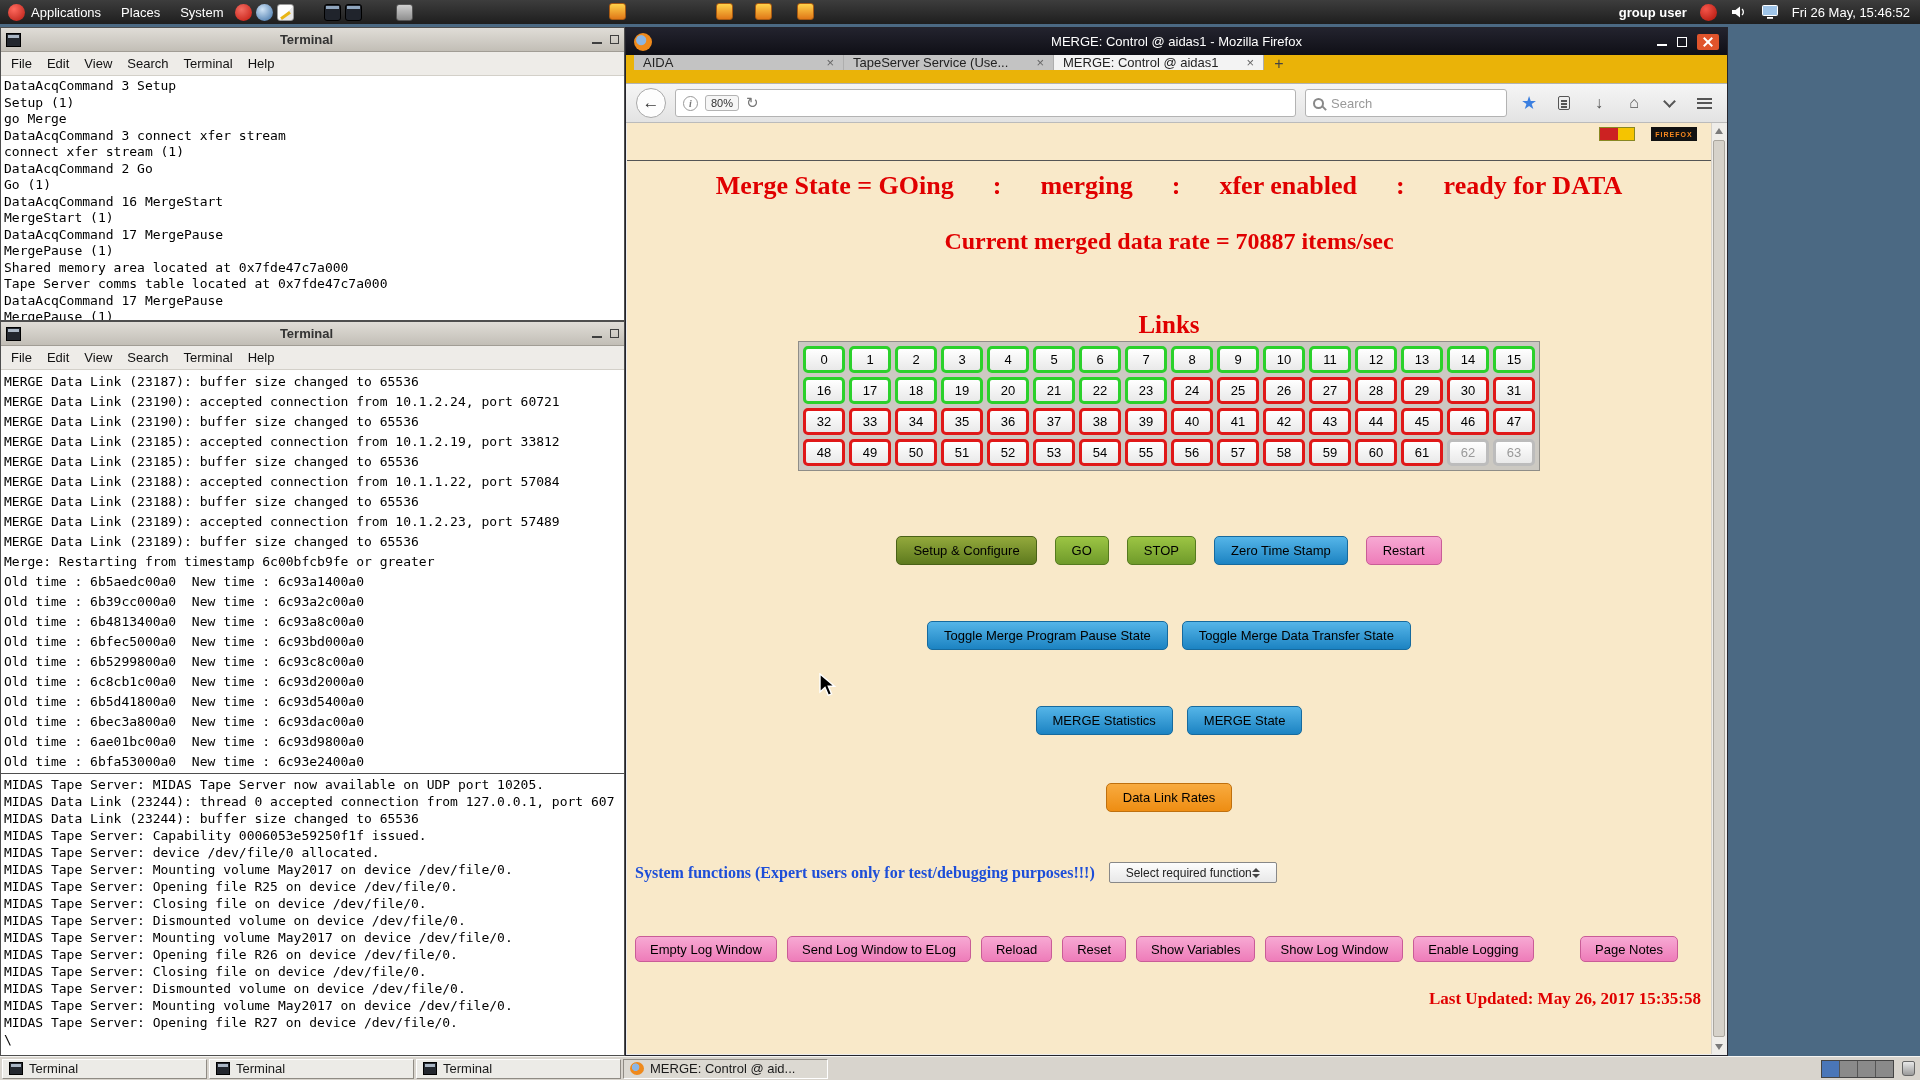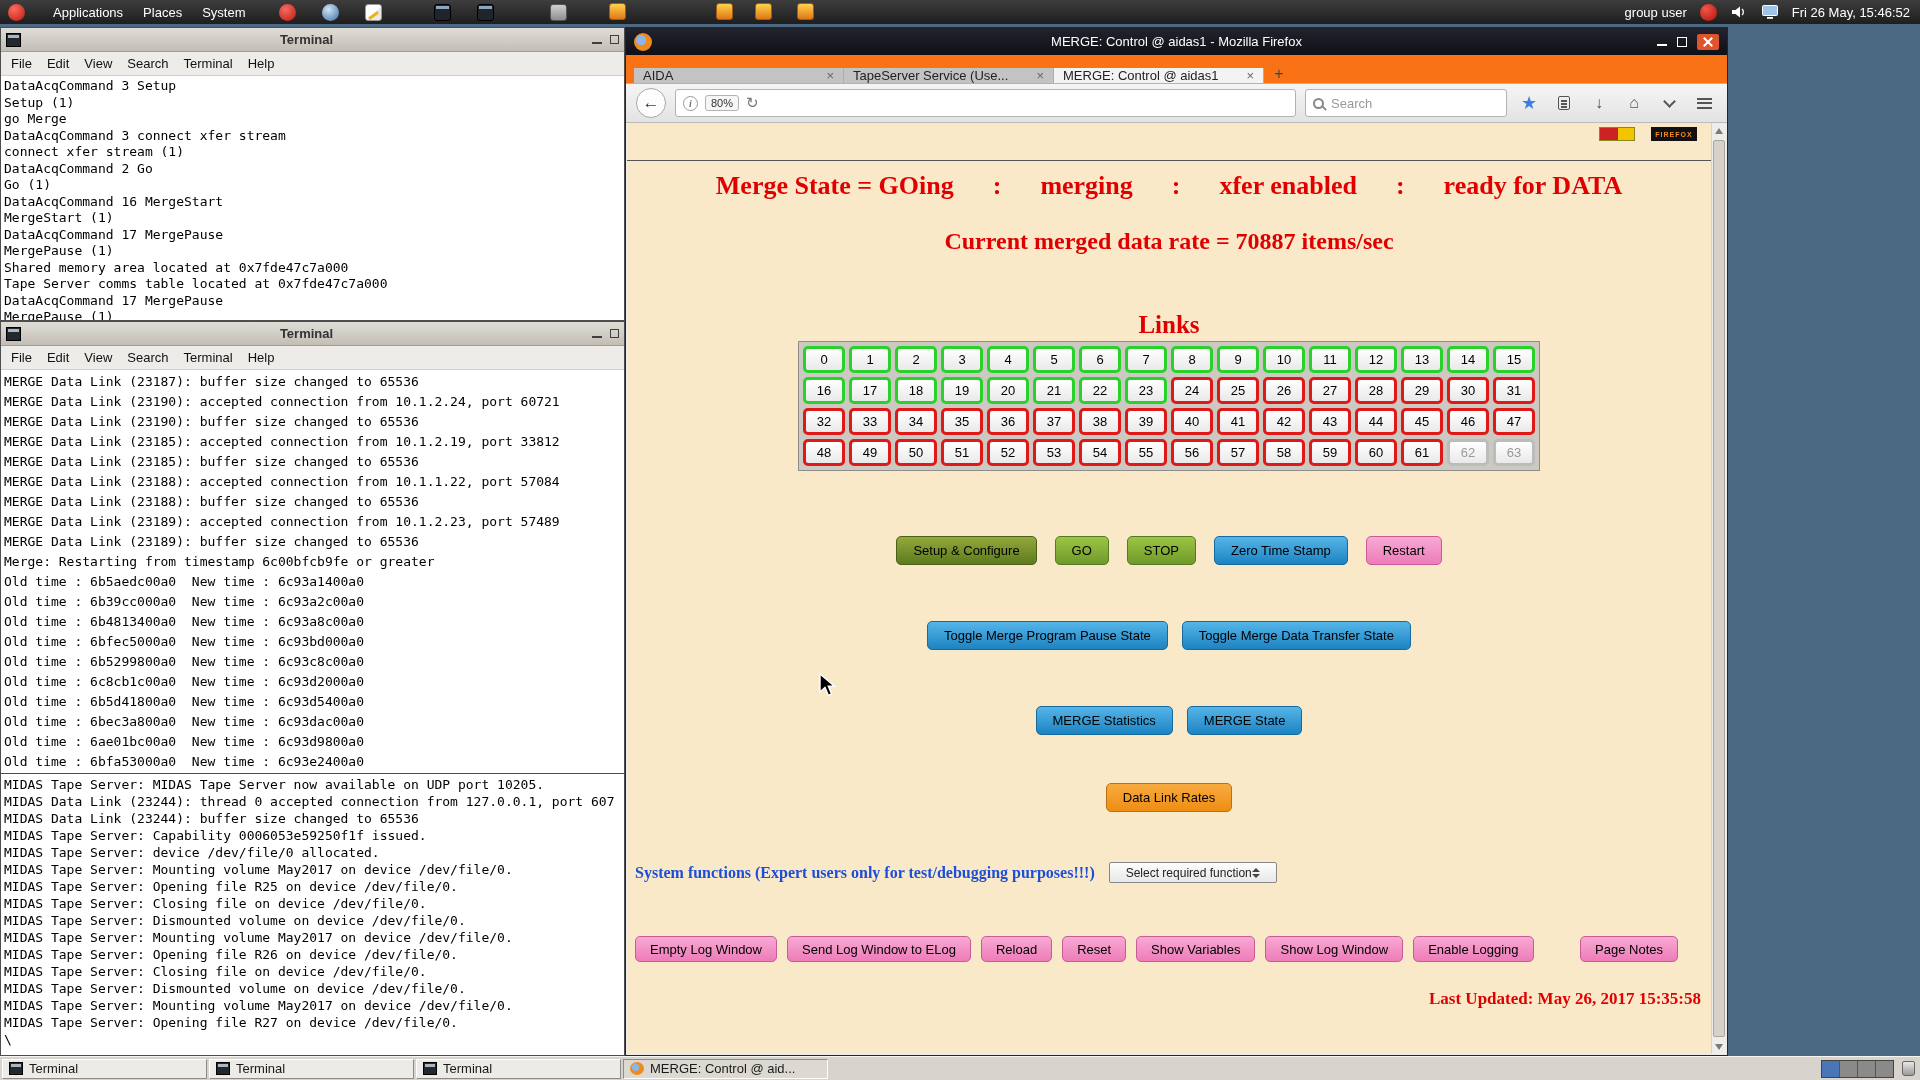--- a/index.html
+++ b/index.html
@@ -1,35 +1,35 @@
 <!DOCTYPE html>
 <html><head>
 <meta charset="utf-8">
 <style>
 *{box-sizing:border-box;margin:0;padding:0}
 html,body{width:1920px;height:1080px;overflow:hidden}
 body{font-family:"Liberation Sans",sans-serif;background:#4b6983;position:relative;font-size:13px}
 
 
 #top-panel{position:absolute;left:0;top:0;width:1920px;height:24px;background:linear-gradient(#3d3d3d,#1e1e1e);color:#fff;display:flex;align-items:center;z-index:60}
-.panel-left{display:flex;align-items:center;gap:26px;padding-left:8px}
+.panel-left{display:flex;align-items:center;gap:4px;padding-left:8px}
 .panel-menu{padding:0 2px}
 .picon{width:17px;height:17px;border-radius:3px;display:inline-block;flex:0 0 auto}
 .i-distro{border-radius:50%;background:radial-gradient(circle at 35% 30%,#ff6a5e,#b51b12)}
 .i-redhat{border-radius:50%;background:radial-gradient(circle at 38% 32%,#f26d62,#c2160c)}
 .i-globe{border-radius:50%;background:radial-gradient(circle at 38% 32%,#cfe3f5,#3a6ea5)}
 .i-gedit{background:linear-gradient(135deg,#fdfdfd 55%,#e8e8e8 56%);border:1px solid #9a9a9a;position:relative}
 .i-gedit::after{content:"";position:absolute;left:2px;top:9px;width:11px;height:3px;background:#e8b516;transform:rotate(-35deg)}
 .i-dark{background:#20242c;border:1px solid #000;position:relative}
 .i-dark::after{content:"";position:absolute;left:1px;right:1px;top:1px;height:3px;background:#8fa5bd}
 .i-kbd{background:linear-gradient(#cfcfcf,#8f8f8f);border:1px solid #555}
 .i-flame{background:linear-gradient(#ffd24a,#e07818);border:1px solid #a85a12;position:absolute;top:3px}
 .i-redbadge{border-radius:50%;background:radial-gradient(circle at 35% 30%,#f4554a,#ad1208)}
 .panel-right{margin-left:auto;display:flex;align-items:center;gap:13px;padding-right:10px}
-.panel-user{font-weight:normal}
+.panel-user{font-weight:bold}
 .i-speaker,.i-display{width:18px;height:16px}
 
 
 .window{position:absolute;background:#fff;border:1px solid #4e4e4e}
 .titlebar{height:24px;background:linear-gradient(#e0ddd7,#c2beb6);border-bottom:1px solid #a19d95;display:flex;align-items:center;padding:0 5px;gap:6px}
 .titlebar .title{flex:1;text-align:center;font-weight:bold;font-size:13px;color:#333;overflow:hidden;white-space:nowrap}
 .win-icon{width:15px;height:14px;background:#23272e;border:1px solid #000;position:relative;flex:0 0 auto}
 .win-icon::after{content:"";position:absolute;left:1px;right:1px;top:1px;height:3px;background:#aab6c4}
 .winbtns{display:flex;gap:8px;align-items:center}
 .tw-min{width:10px;height:9px;border-bottom:2px solid #3f3f3f}
@@ -43,21 +43,21 @@
 #firefox{position:absolute;left:625px;top:27px;width:1103px;height:1029px;border:1px solid #24242c;background:#ececec;z-index:10}
 #fx-titlebar{height:27px;background:linear-gradient(#23232e,#0f0f16);color:#fff;display:flex;align-items:center;padding:0 8px;position:relative}
 .fx-logo{width:18px;height:18px;border-radius:50%;background:radial-gradient(circle at 40% 40%,#8cb6e4 0 30%,#ef8a1c 36% 72%,#b85410 100%);flex:0 0 auto}
 #fx-title{position:absolute;left:0;right:0;text-align:center;font-size:13px}
 .fx-ctrls{margin-left:auto;display:flex;gap:10px;align-items:center;z-index:2}
 .fx-min{width:10px;height:9px;border-bottom:2px solid #fff}
 .fx-max{width:10px;height:10px;border:1px solid #fff}
 .fx-close{width:22px;height:16px;background:#e0542c;border-radius:2px;position:relative}
 .fx-close::before,.fx-close::after{content:"";position:absolute;left:5px;top:7px;width:12px;height:2px;background:#fff}
 .fx-close::before{transform:rotate(45deg)}.fx-close::after{transform:rotate(-45deg)}
-#fx-tabbar{height:29px;background:#f97316;display:flex;align-items:flex-end;padding-left:8px;border-bottom:1px solid #b3b3b3}
+#fx-tabbar{height:29px;background:#eab308;display:flex;align-items:flex-start;padding-left:8px;border-bottom:1px solid #b3b3b3}
 .tab{width:210px;display:flex;align-items:center;padding:0 9px;font-size:13px;color:#222;background:#c3c3c3;border-right:1px solid #aeaeae;gap:6px}
 .tab.active{background:#f3f3f3}
 .tab-label{flex:1;white-space:nowrap;overflow:hidden}
 .tab-close{color:#666;font-size:13px}
 .newtab{width:30px;display:flex;align-items:center;justify-content:center;font-size:16px;color:#444}
 #fx-navbar{height:39px;background:linear-gradient(#f5f5f5,#e3e3e3);border-bottom:1px solid #bbb;display:flex;align-items:center;padding:0 10px;gap:9px}
 .back-btn{width:30px;height:30px;border-radius:50%;background:#fdfdfd;border:1px solid #a8a8a8;display:flex;align-items:center;justify-content:center;font-size:17px;color:#3a3a3a;flex:0 0 auto}
 .urlbar{flex:1;height:28px;background:#fff;border:1px solid #b3b3b3;border-radius:3px;display:flex;align-items:center;padding:0 7px;gap:7px}
 .info-icon{width:15px;height:15px;border:1px solid #999;border-radius:50%;color:#777;font:italic bold 10px "Liberation Serif",serif;display:flex;align-items:center;justify-content:center;flex:0 0 auto}
 .url-text{flex:1;border:none;outline:none;background:transparent;font-size:13px;color:#3f3f3f;font-family:"Liberation Sans",sans-serif}

